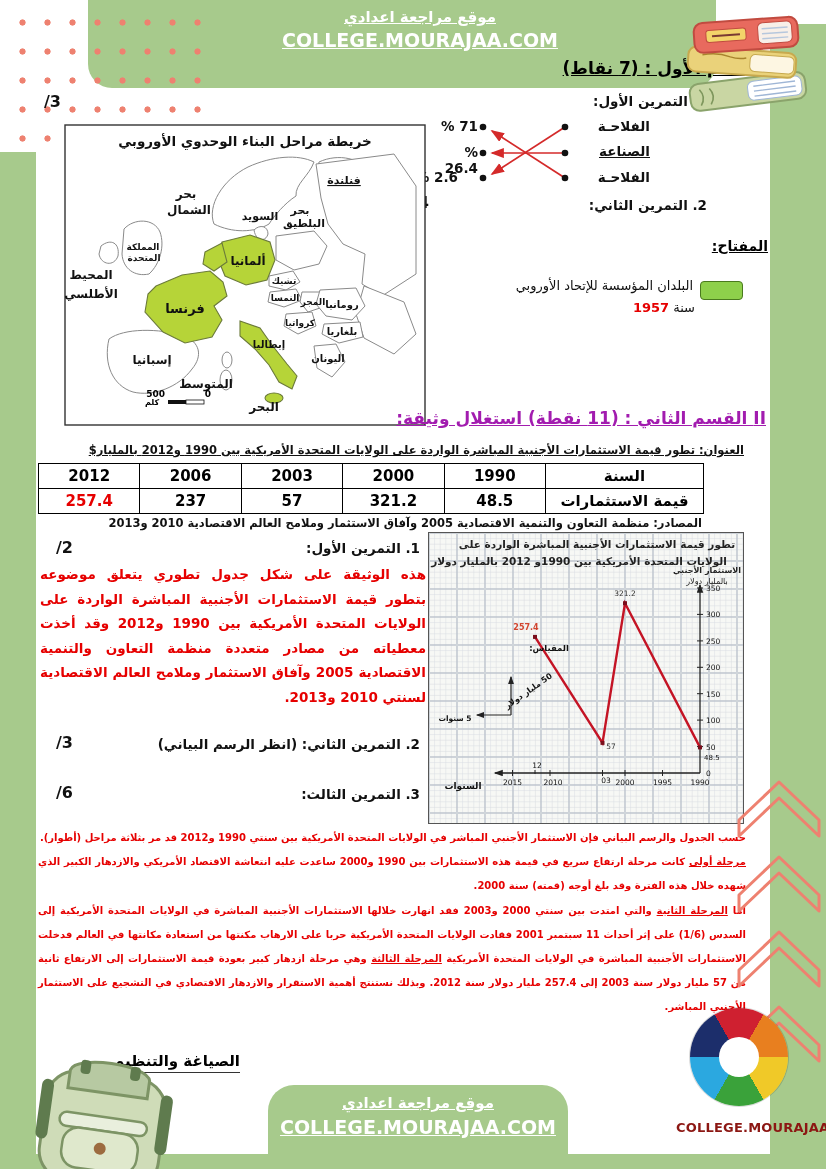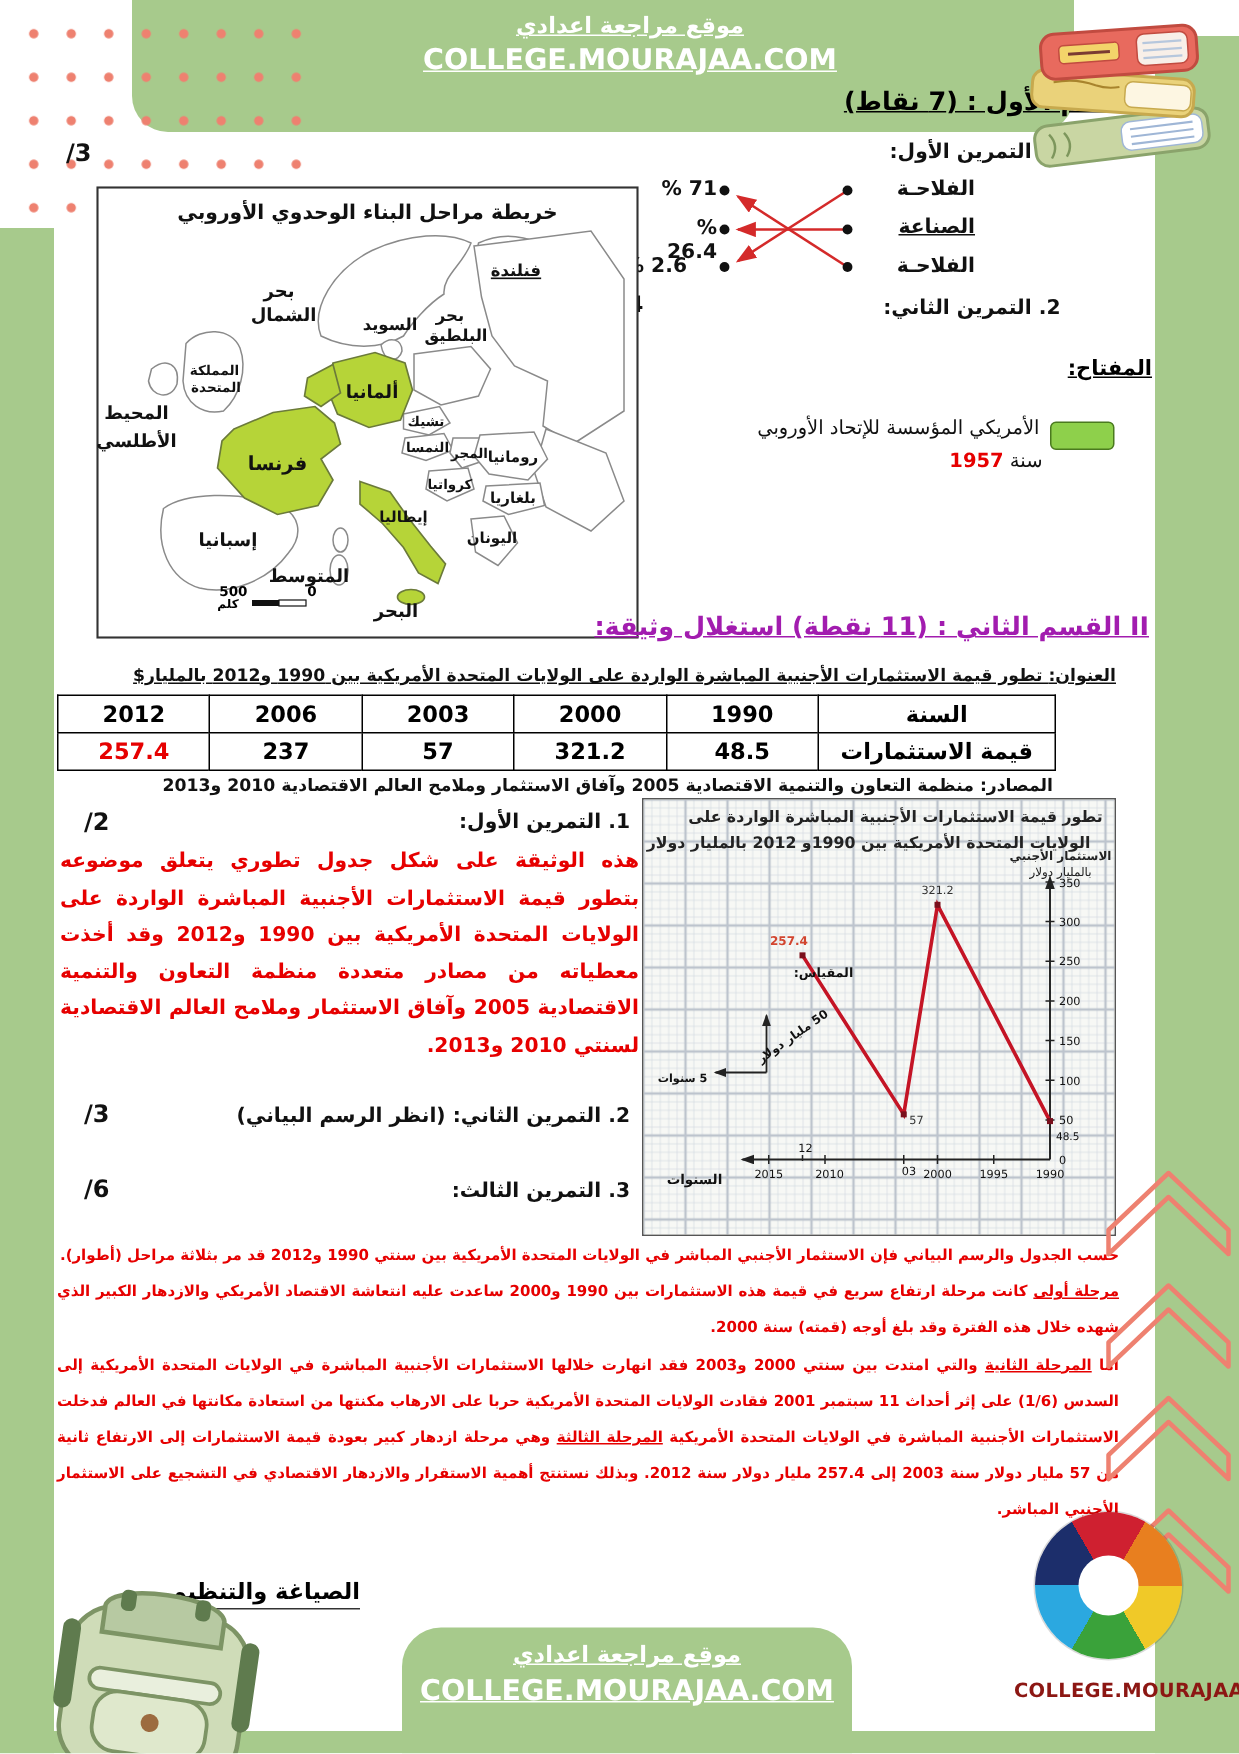--- a/index.html
+++ b/index.html
@@ -102,21 +102,21 @@
     <circle cx="58" cy="15" r="3.3" fill="#111"></circle>
       <circle cx="58" cy="41" r="3.3" fill="#111"></circle>
       <circle cx="58" cy="66" r="3.3" fill="#111"></circle>
   </svg>
 
   <div class="abs ar right exlabel" style="left:480px;top:197px;width:227px;">2. التمرين الثاني:</div>
   <div class="abs mark" style="left:413px;top:194px;font-size:15px;">/4</div>
 
   <div class="abs ar right b u" style="left:700px;top:238px;width:68px;font-size:14px;">المفتاح:</div>
   <div class="abs" style="left:700px;top:281px;width:41px;height:17px;background:#8ed04b;border:1.6px solid #4a7a1e;border-radius:4px;"></div>
-  <div class="abs ar right" style="left:488px;top:278px;width:205px;font-size:13px;color:#111;">الأمريكي المؤسسة للإتحاد الأوروبي</div>
+  <div class="abs ar right" style="left:488px;top:278px;width:205px;font-size:13px;color:#111;">البلدان المؤسسة للإتحاد الأوروبي</div>
   <div class="abs ar right" style="left:540px;top:300px;width:155px;font-size:13px;color:#111;">
     <span>سنة</span>
     <span class="b" style="color:#e60000;">1957</span>
   </div>
 
   <svg class="abs" style="left:64px;top:124px;" width="362" height="302" viewBox="0 0 362 302">
     <rect x="1" y="1" width="360" height="300" fill="#fff" stroke="#333" stroke-width="1.4"></rect>
     <text x="181" y="22" text-anchor="middle" font-size="13.5" font-weight="bold" fill="#111" style="direction:rtl;">خريطة مراحل البناء الوحدوي الأوروبي</text>
     <defs>
       <marker id="arrGrey" markerWidth="8" markerHeight="8" refX="4" refY="1" orient="auto">

